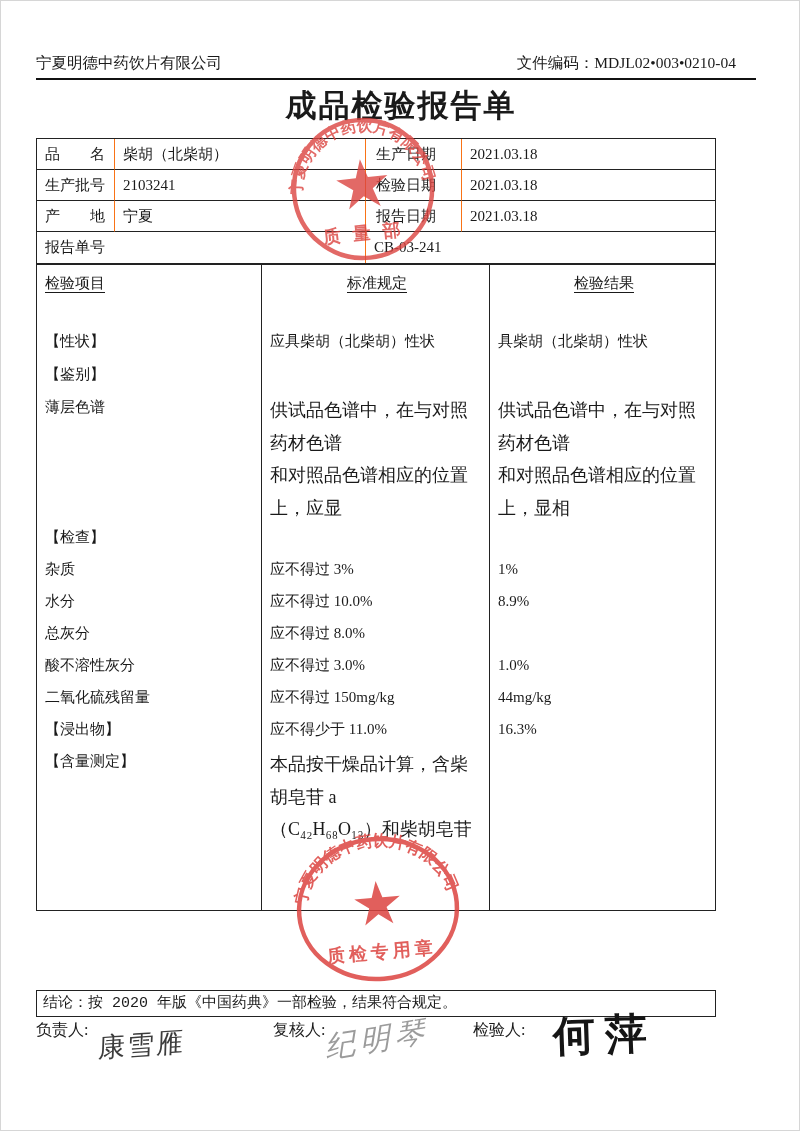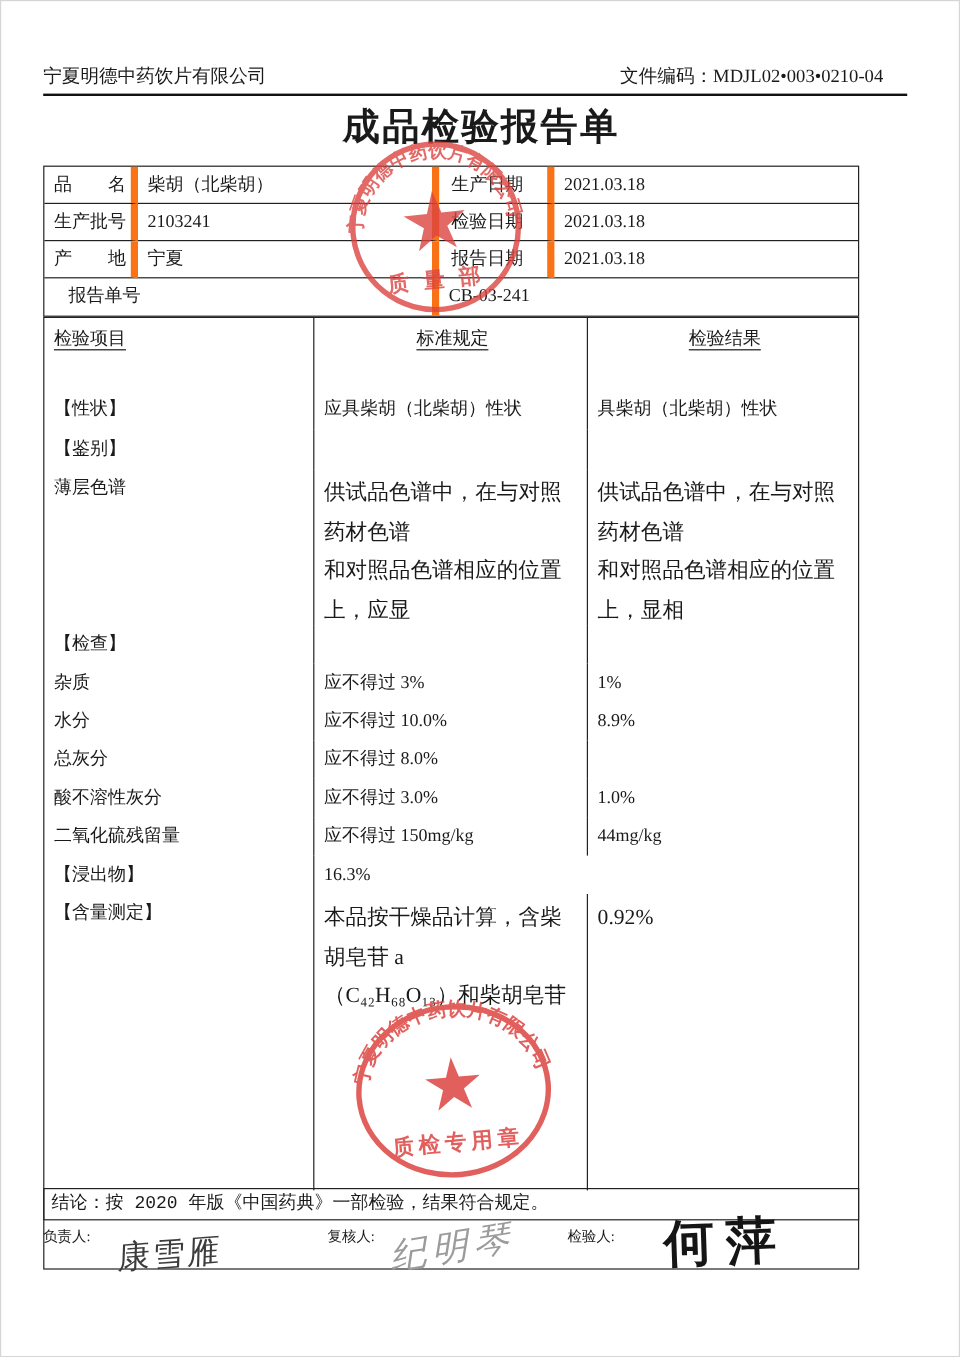--- a/index.html
+++ b/index.html
@@ -22,44 +22,44 @@
   }
   
   .info-table {
     position:absolute; left:35px; top:137px; width:680px;
     display:grid; grid-template-columns:78px 251px 96px 1fr;
     grid-auto-rows:31px; border:1px solid #222;
     font-size:15px; line-height:30px;
   }
   .ic { padding-left:8px; overflow:hidden; white-space:nowrap; }
   .ic.lab2 { padding-left:10px; }
-  .br { border-right:6px solid #f97316; }
+  .br { border-right:1px solid #f97316; }
   .bb { border-bottom:1px solid #222; }
-  .span2a { grid-column:1/3;margin-left:12px; }
+  .span2a { grid-column:1/3; }
   .span2b { grid-column:3/5; }
   
   .main-table {
-    position:absolute; left:35px; top:263px; width:680px; height:794px;
+    position:absolute; left:35px; top:263px; width:680px; height:647px;
     border:1px solid #222; font-size:15px; overflow:hidden;
   }
   .mrow { display:flex; }
   .c { line-height:32px; padding:0 5px 0 8px; overflow:hidden; }
   .c1 { width:225px; border-right:1px solid #222; }
   .c2 { width:228px; border-right:1px solid #222; }
   .c3 { flex:1; }
   .para { font-size:18px; line-height:32.5px; white-space:pre-line; padding-top:3px; }
   .mhead .c { padding-top:8px; line-height:20px; }
   .mhead .c2, .mhead .c3 { text-align:center; }
   .u { text-decoration:underline; text-underline-offset:4px; }
   
   .conclusion {
     position:absolute; left:35px; top:989px; width:680px; height:27px;
     border:1px solid #222; font-size:15px; line-height:25px; padding-left:6px;font-family:Liberation Mono, monospace;
   }
-  .sign-row { position:absolute; left:35px; top:1017px; width:720px; height:26px; font-size:12px; }
+  .sign-row { position:absolute; left:35px; top:1017px; width:720px; height:26px; font-size:16px; }
   .sign-label { position:absolute; top:0; line-height:24px; }
   .lbl-resp { left:0; }
   .lbl-rev  { left:237px; }
   .lbl-insp { left:437px; }
   .signature { position:absolute; white-space:nowrap; }
   .sig-resp {
     left:97px; top:1026px; font-size:27px; color:#3c3c3c;
     transform:rotate(-4deg) skewX(-6deg); letter-spacing:2px;
   }
   .sig-rev {
@@ -156,28 +156,28 @@
       <div class="c c2">应不得过 3.0%</div>
       <div class="c c3">1.0%</div>
     </div>
     <div class="mrow" style="height:32px">
       <div class="c c1">二氧化硫残留量</div>
       <div class="c c2">应不得过 150mg/kg</div>
       <div class="c c3">44mg/kg</div>
     </div>
     <div class="mrow" style="height:32px">
       <div class="c c1">【浸出物】</div>
+      <div class="c c2">应不得少于 11.0%</div>
       <div class="c c3">16.3%</div>
     </div>
     <div class="mrow" style="height:100px">
       <div class="c c1">【含量测定】</div>
       <div class="c c2 para">本品按干燥品计算，含柴胡皂苷 a
 （C₄₂H₆₈O₁₃）和柴胡皂苷 d（C₄₂H₆₈O₁₃）
 的总量不得少于 0.30%</div>
-      <div class="c c3 para">0.92%</div>
     </div>
     <div class="mrow" style="height:147px">
       <div class="c c1"></div>
       <div class="c c2"></div>
       <div class="c c3"></div>
     </div>
   </div>
 
   <div class="conclusion">结论：按 2020 年版《中国药典》一部检验，结果符合规定。</div>
 

